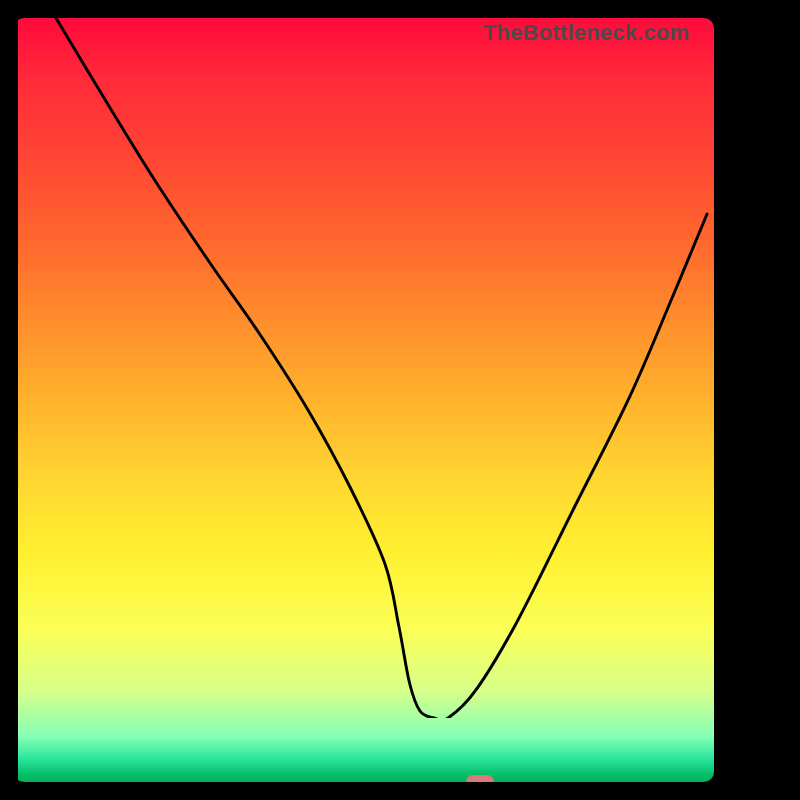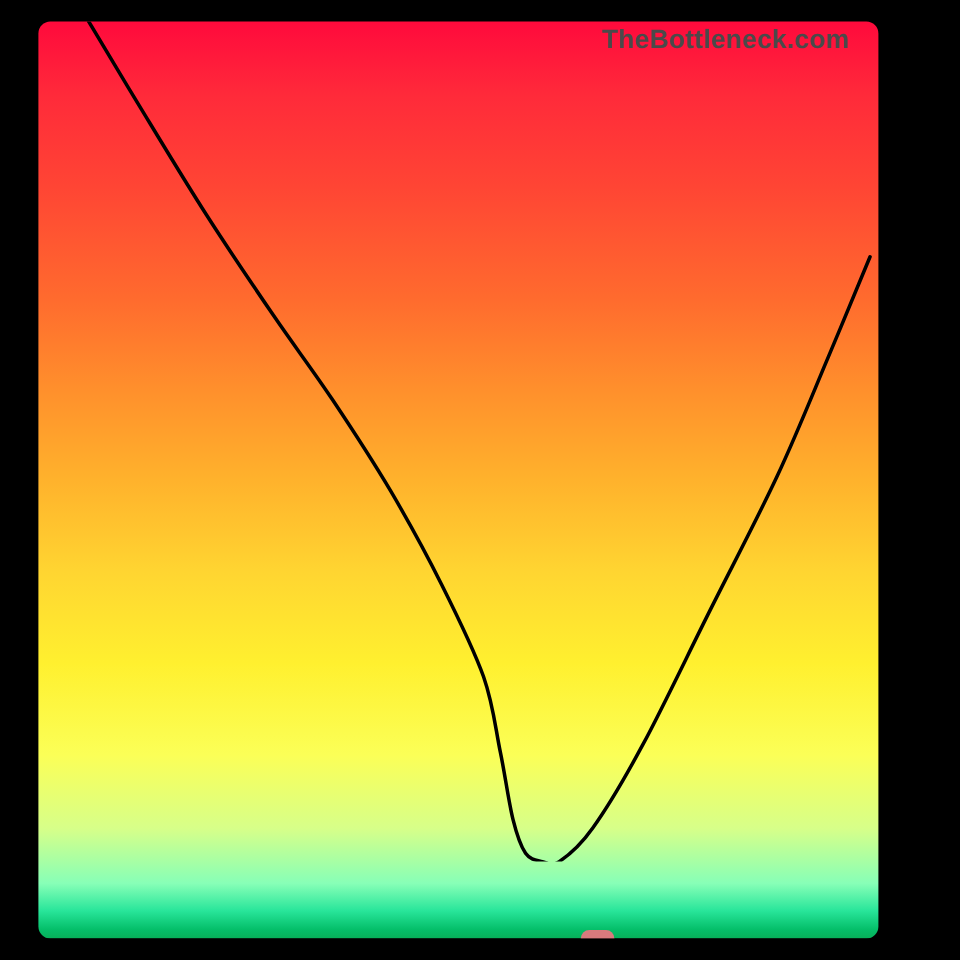--- a/index.html
+++ b/index.html
@@ -1,21 +1,21 @@
 <!DOCTYPE html>
 <html><head>
 <meta charset="utf-8">
 <style>
   * { margin: 0; padding: 0; box-sizing: border-box; }
   html, body { width: 800px; height: 800px; overflow: hidden; background: #000; }
   .chart-wrap { position: relative; width: 800px; height: 800px; background: #000; }
 
   .plot-area {
     position: absolute;
-    left: 32px;
+    left: 14px;
     top: 18px;
     width: 700px;
     height: 764px;
     background: linear-gradient(to bottom,
       #ff0a3c 0%,
       #ff2a3a 8%,
       #ff4534 18%,
       #ff6a2e 30%,
       #ff8f2c 40%,
       #ffb22c 50%,

